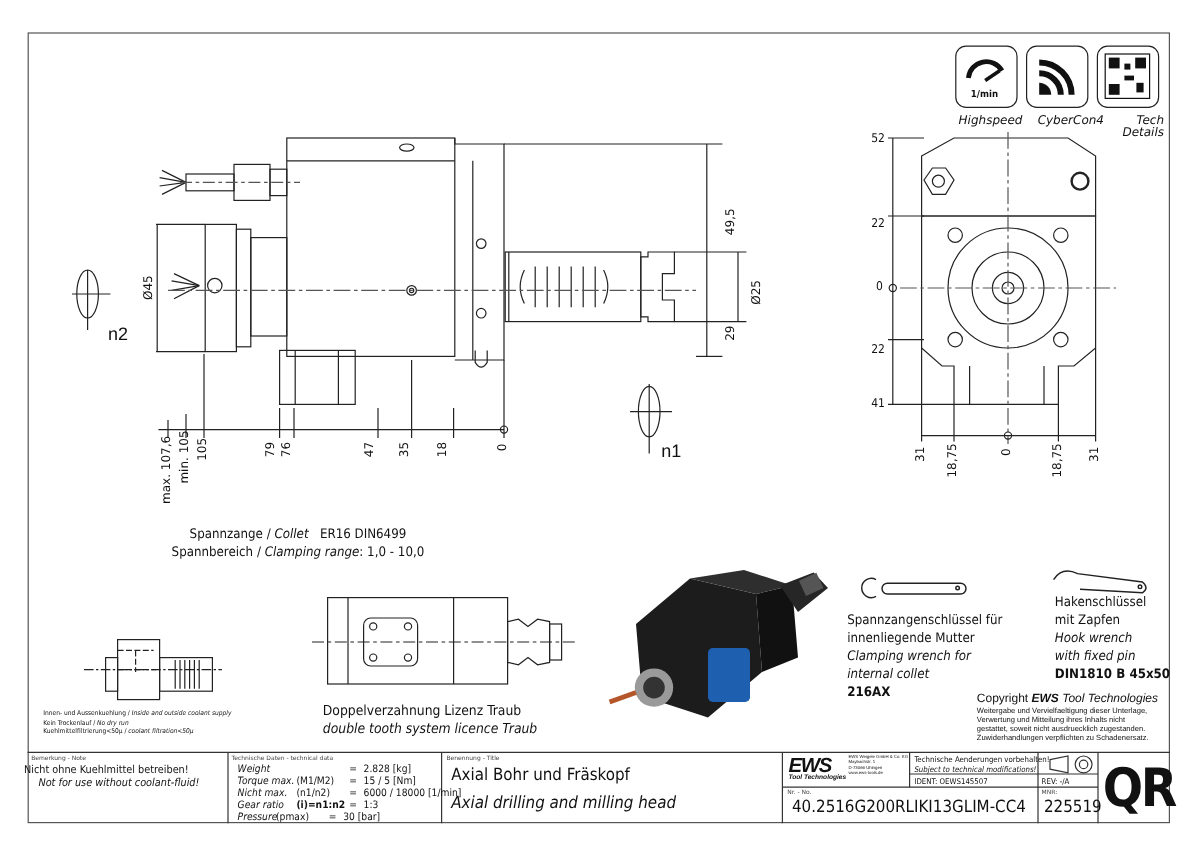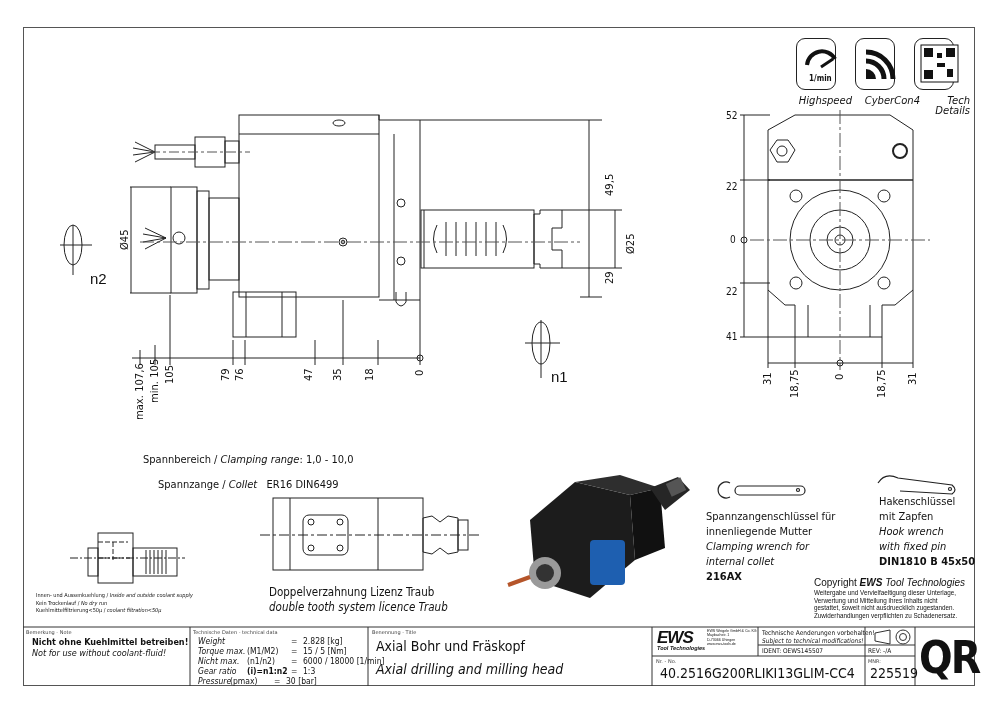--- a/index.html
+++ b/index.html
@@ -1,21 +1,21 @@
 <!DOCTYPE html>
 <html><head>
 <meta charset="utf-8">
 <style>
   html,body{margin:0;padding:0;background:#fff;}
   body{width:1000px;height:715px;position:relative;overflow:hidden;font-family:"DejaVu Sans",sans-serif;color:#111;}
   .frame{position:absolute;left:23px;top:27px;width:952px;height:659px;border:1.5px solid #555;box-sizing:border-box;}
   svg.draw{position:absolute;left:0;top:0;}
   .t{position:absolute;white-space:nowrap;font-family:"DejaVu Sans Condensed","DejaVu Sans",sans-serif;}
   .it{font-style:italic;}
-  .iconbox{position:absolute;width:40px;height:52px;border:1.5px solid #222;border-radius:9px;box-sizing:border-box;background:#fff;}
+  .iconbox{position:absolute;width:52px;height:52px;border:1.5px solid #222;border-radius:9px;box-sizing:border-box;background:#fff;}
   .icolbl{position:absolute;font-size:10px;font-style:italic;text-align:right;width:60px;line-height:10px;}
   .lbl5{font-size:5px;color:#444;position:absolute;}
   .dimlbl{position:absolute;font-size:10px;font-family:"DejaVu Sans Condensed","DejaVu Sans",sans-serif;}
   .vlbl{position:absolute;font-size:10px;transform-origin:left top;transform:rotate(-90deg);white-space:nowrap;}
 </style>
 </head>
 <body>
 
 <div class="frame"></div>
 
@@ -242,21 +242,21 @@
 <div class="dimlbl" style="left:726px;top:181px;">22</div>
 <div class="dimlbl" style="left:730px;top:234px;">0</div>
 <div class="dimlbl" style="left:726px;top:286px;">22</div>
 <div class="dimlbl" style="left:726px;top:331px;">41</div>
 <div class="vlbl" style="left:762px;top:385px;">31</div>
 <div class="vlbl" style="left:789px;top:398px;">18,75</div>
 <div class="vlbl" style="left:834px;top:380px;">0</div>
 <div class="vlbl" style="left:876px;top:398px;">18,75</div>
 <div class="vlbl" style="left:907px;top:385px;">31</div>
 
-<div class="t" style="left:158px;top:438px;font-size:11px;margin-top:40px;">
+<div class="t" style="left:158px;top:438px;font-size:11px;">
   <span>Spannzange / </span><span class="it">Collet</span>&nbsp;&nbsp;&nbsp;<span>ER16   DIN6499</span>
 </div>
 <div class="t" style="left:143px;top:453px;font-size:11px;">
   <span>Spannbereich / </span><span class="it">Clamping range</span><span>: 1,0 - 10,0</span>
 </div>
 
 <div class="t" style="left:36px;top:592px;font-size:5.5px;line-height:7.5px;">
   <div><span>Innen- und Aussenkuehlung / </span><span class="it">Inside and outside coolant supply</span></div>
   <div><span>Kein Trockenlauf / </span><span class="it">No dry run</span></div>
   <div><span>Kuehlmittelfiltrierung&lt;50µ / </span><span class="it">coolant filtration&lt;50µ</span></div>
@@ -285,21 +285,21 @@
   <span>Copyright </span><b class="it">EWS</b><span class="it"> Tool Technologies</span>
 </div>
 <div class="t" style="left:814px;top:589px;font-size:6.3px;line-height:7.5px;font-family:'Liberation Sans',sans-serif;">
   <div>Weitergabe und Vervielfaeltigung dieser Unterlage,</div>
     <div>Verwertung und Mitteilung ihres Inhalts nicht</div>
     <div>gestattet, soweit nicht ausdruecklich zugestanden.</div>
     <div>Zuwiderhandlungen verpflichten zu Schadenersatz.</div>
 </div>
 
 <div class="lbl5" style="left:26px;top:629px;">Bemerkung - Note</div>
-<div class="t" style="left:32px;top:637px;font-size:9px;font-weight:bold;">Nicht ohne Kuehlmittel betreiben!</div>
+<div class="t" style="left:20px;top:637px;font-size:9px;">Nicht ohne Kuehlmittel betreiben!</div>
 <div class="t it" style="left:32px;top:648px;font-size:9px;">Not for use without coolant-fluid!</div>
 
 <div class="lbl5" style="left:193px;top:629px;">Technische Daten - technical data</div>
 <div class="t" style="left:198px;top:636px;font-size:8.5px;line-height:10px;">
   <div><span class="it" style="display:inline-block;width:49px;">Weight</span><span style="display:inline-block;width:44px;"></span><span style="display:inline-block;width:12px;">=</span><span>2.828 [kg]</span></div>
   <div><span class="it" style="display:inline-block;width:49px;">Torque max.</span><span style="display:inline-block;width:44px;">(M1/M2)</span><span style="display:inline-block;width:12px;">=</span><span>15 / 5 [Nm]</span></div>
   <div><span class="it" style="display:inline-block;width:49px;">Nicht max.</span><span style="display:inline-block;width:44px;">(n1/n2)</span><span style="display:inline-block;width:12px;">=</span><span>6000 / 18000 [1/min]</span></div>
   <div><span class="it" style="display:inline-block;width:49px;">Gear ratio</span><span style="display:inline-block;width:44px;font-weight:bold;">(i)=n1:n2</span><span style="display:inline-block;width:12px;">=</span><span>1:3</span></div>
   <div><span class="it" style="display:inline-block;width:32px;">Pressure</span><span style="display:inline-block;width:44px;">(pmax)</span><span style="display:inline-block;width:12px;">=</span><span>30 [bar]</span></div>
 </div>

